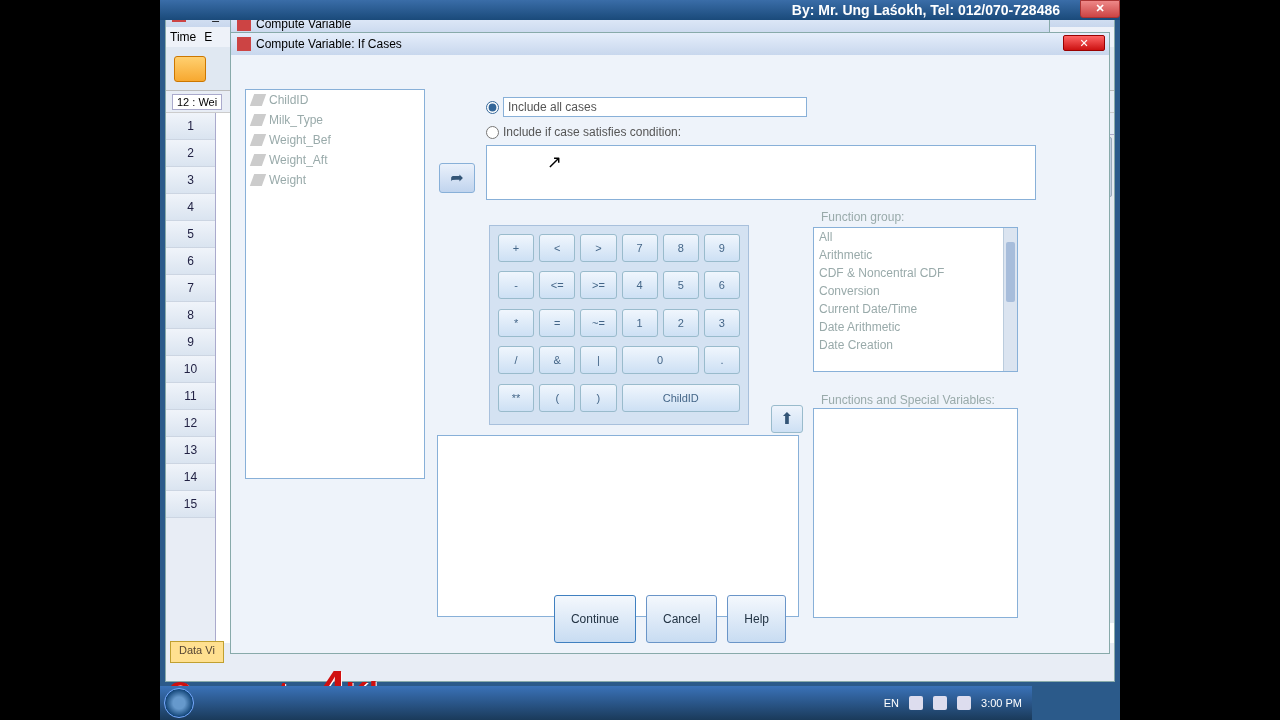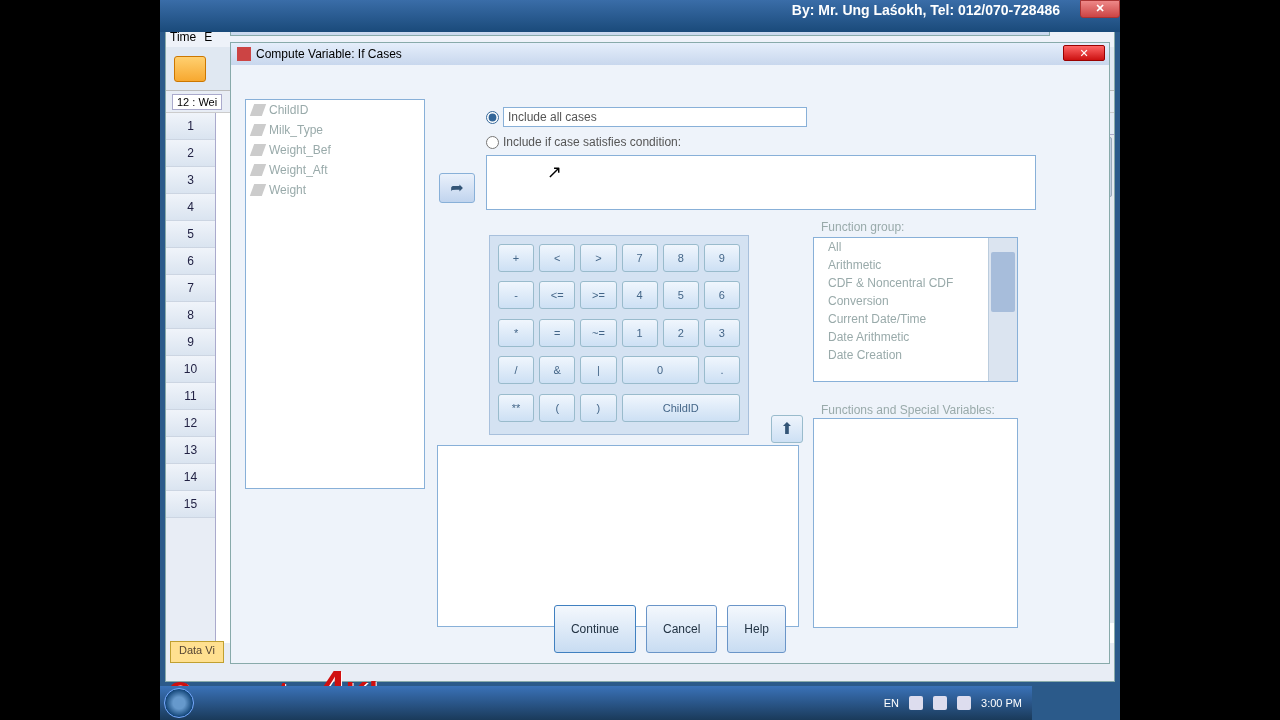--- a/index.html
+++ b/index.html
@@ -6,21 +6,21 @@
 body { background: #000; width: 1280px; height: 720px; overflow: hidden; position: relative; }
 
 .desktop { position: absolute; left: 160px; top: 0; width: 960px; height: 720px; background: #2b5a8a; }
 
 .watermark { position: absolute; z-index: 1; pointer-events: none; color: rgba(200, 70, 70, 0.25); font-weight: bold; }
 .wm1 { top: 300px; left: 260px; font-size: 40px; }
 .wm2 { top: 360px; left: 270px; font-size: 26px; }
 .logo-wm { position: absolute; left: 168px; bottom: 5px; font-size: 32px; font-weight: bold; color: #d01010; z-index: 100; text-shadow: 1px 1px 0 #fff; }
 .logo-wm .four { font-size: 48px; }
 
-.title-banner { position: absolute; top: 0; right: 0; width: 960px; height: 32px; background: linear-gradient(180deg, #3a6da8, #1a4a7a); color: #fff; font-size: 14px; font-weight: bold; text-align: right; padding-right: 60px; line-height: 20px; z-index: 200; }
+.title-banner { position: absolute; top: 0; right: 0; width: 960px; height: 20px; background: linear-gradient(180deg, #3a6da8, #1a4a7a); color: #fff; font-size: 14px; font-weight: bold; text-align: right; padding-right: 60px; line-height: 20px; z-index: 200; }
 .win-close { position: absolute; right: 0; top: 0; width: 40px; height: 18px; background: linear-gradient(180deg,#e88,#c44); color:#fff; text-align:center; border:1px solid #a33; border-radius:0 0 3px 3px; font-size:11px; line-height:14px;}
 
 .taskbar { position: absolute; bottom: 0; left: 0; width: 872px; height: 34px; background: linear-gradient(180deg, #3a72b8 0%, #1a3a5a 100%); display:flex; align-items:center; justify-content:flex-end; padding-right:10px; color:#fff; font-size:11px; z-index: 150; }
 .taskbar .start { position:absolute; left:4px; top:2px; width:30px; height:30px; background: radial-gradient(circle,#69c 30%,#147 70%); border-radius:50%; border:1px solid #7af;}
 .taskbar span { margin-left:10px; }
 
 .spss-window { position: absolute; left: 5px; top: 2px; width: 950px; height: 680px; background: #e8edf5; border: 1px solid #8aa; z-index: 10; }
 .spss-titlebar { height: 24px; background: linear-gradient(180deg, #e5eefb, #c8d7ed); display:flex; align-items:center; padding-left:6px; font-size:12px; }
 .spss-titlebar .ico { width:14px; height:14px; background:#c44; margin-right:5px; display:inline-block;}
 .menubar { height: 20px; background: #eef2f9; padding-left:4px; font-size:12px; display:flex; align-items:center; }
@@ -37,25 +37,25 @@
 .data-cells { flex:1; background:#fff; position:relative;}
 .col-header-area { position:absolute; top:0; right:0; height:22px; padding:0 8px; font-size:11px; background:#e4ecf6; border-bottom:1px solid #aac; color:#345;}
 .vscroll { position:absolute; right:0; top:22px; bottom:20px; width:17px; background:#e4e9f0; border-left:1px solid #bbb;}
 .vscroll .thumb { background:#c0cde0; height:60px; margin:2px; border:1px solid #9ab; border-radius:2px;}
 .hscroll { position:absolute; bottom:0; left:50px; right:17px; height:17px; background:#e4e9f0; border-top:1px solid #bbb;}
 
 .bottom-tabs { position:absolute; bottom:18px; left:4px; height:22px; display:flex; z-index:12;}
 .bottom-tabs div { padding:2px 8px; font-size:11px; border:1px solid #c0a030; background:#ffe090; margin-right:2px; color:#543;}
 
 
-.dlg-compute { position:absolute; left:70px; top:12px; width:820px; height:24px; background: linear-gradient(180deg,#e5eefb,#c8d7ed); border:1px solid #8aa; z-index:20; display:flex; align-items:center; padding-left:22px; font-size:12px;}
+.dlg-compute { position:absolute; left:70px; top:12px; width:820px; height:24px; background: linear-gradient(180deg,#e5eefb,#c8d7ed); border:1px solid #8aa; z-index:20; display:flex; align-items:center; padding-left:6px; font-size:12px;}
 .dlg-compute .ico { width:14px; height:14px; background:#c44; margin-right:5px;}
 
 
-.dlg-if { position:absolute; left:70px; top:42px; width:880px; height:622px; background:#eef3fa; border:1px solid #8aa; z-index:30; }
+.dlg-if { position:absolute; left:70px; top:32px; width:880px; height:622px; background:#eef3fa; border:1px solid #8aa; z-index:30; }
 .dlg-if .titlebar { height:22px; background: linear-gradient(180deg,#e5eefb,#c8d7ed); display:flex; align-items:center; padding-left:6px; font-size:12px; position:relative;}
 .dlg-if .titlebar .ico { width:14px; height:14px; background:#c44; margin-right:5px;}
 .dlg-if .close-x { position:absolute; right:4px; top:2px; width:42px; height:16px; background: linear-gradient(180deg,#f66,#c11); color:#fff; text-align:center; font-size:11px; line-height:14px; border:1px solid #900; border-radius:2px;}
 
 .dlg-body { position:relative; padding:30px 12px 12px 12px; height: 598px;}
 
 .var-list { position:absolute; left:14px; top:34px; width:180px; height:390px; background:#fff; border:1px solid #88b0d8;}
 .var-list div { padding:3px 6px; font-size:12px; color:#9aa; display:flex; align-items:center;}
 .var-list div::before { content:""; width:12px; height:12px; background:#ccc; margin-right:5px; transform: skewX(-20deg);}
 
@@ -74,21 +74,21 @@
 .kp { position:absolute; left:258px; top:170px; width:260px; height:200px; background: #d4e2f2; border:1px solid #a8c0dc; padding:8px; display:grid; grid-template-columns: repeat(6, 1fr); gap:5px;}
 .kp button { background: linear-gradient(180deg,#f0f6fd,#cde0f4); border:1px solid #9bc; border-radius:3px; font-size:11px; color:#468; height:28px;}
 .kp .wide { grid-column: span 2;}
 .kp .del { grid-column: span 3; }
 
 .fn-label { position:absolute; font-size:12px; color:#9aa;}
 .fn-group-lbl { left:590px; top:155px; }
 .fn-spec-lbl { left:590px; top:338px; }
 
 .fn-list { position:absolute; left:582px; top:172px; width:205px; height:145px; background:#fff; border:1px solid #88b0d8; font-size:12px; color:#9aa; overflow:hidden;}
-.fn-list div { padding:2px 14px;}
+.fn-list div { padding:2px 5px;}
 .fn-scroll { position:absolute; right:0; top:0; width:14px; height:100%; background:#dbe4f0; border-left:1px solid #bcd;}
 .fn-scroll::before { content:""; position:absolute; top:14px; left:2px; right:2px; height:60px; background:#a7bddb; border-radius:2px;}
 
 .up-btn { position:absolute; left:540px; top:350px; width:32px; height:28px; background: linear-gradient(180deg,#eef4fc,#cde0f4); border:1px solid #9bc; border-radius:3px; text-align:center; line-height:26px; color:#357;}
 
 .desc-box { position:absolute; left:206px; top:380px; width:362px; height:182px; background:#fff; border:1px solid #88b0d8;}
 .spec-box { position:absolute; left:582px; top:353px; width:205px; height:210px; background:#fff; border:1px solid #88b0d8;}
 
 .btn-row { position:absolute; left:0; right:0; bottom:10px; display:flex; justify-content:center; gap:10px;}
 .btn-row button { padding:16px 16px; font-size:12px; background: linear-gradient(180deg,#f4f8fd,#c8dcf2); border:1px solid #6a95c8; border-radius:3px; color:#234;}

